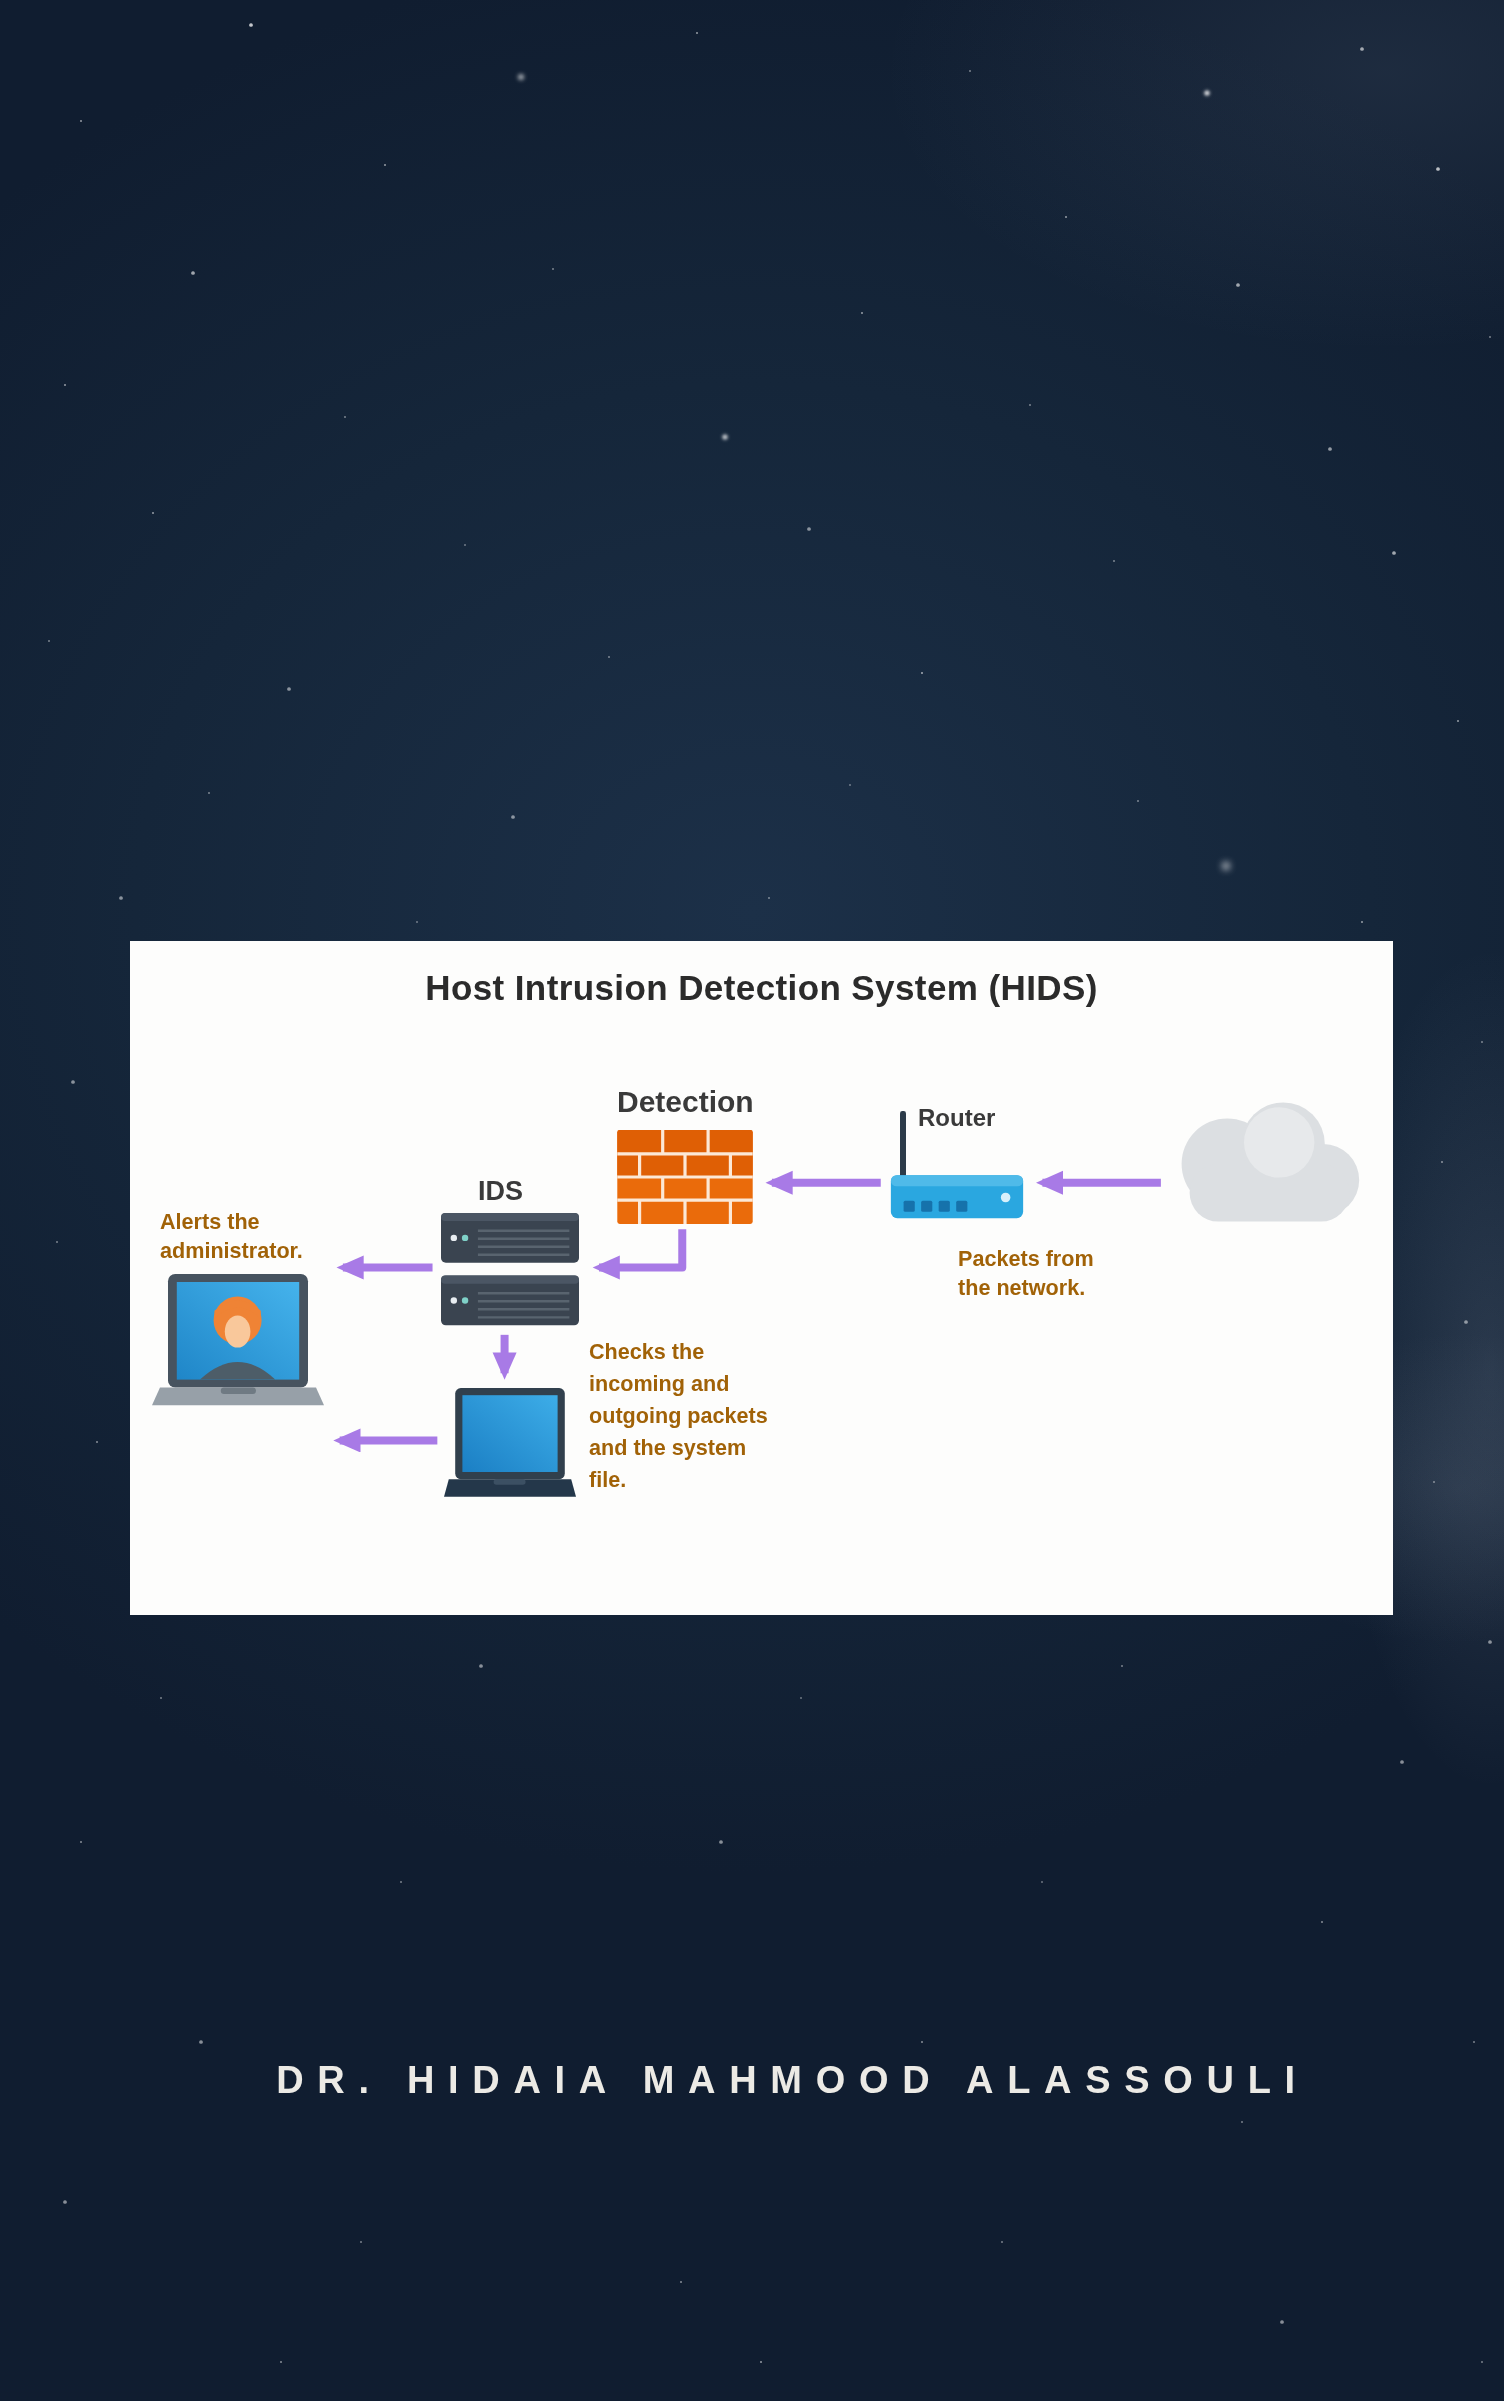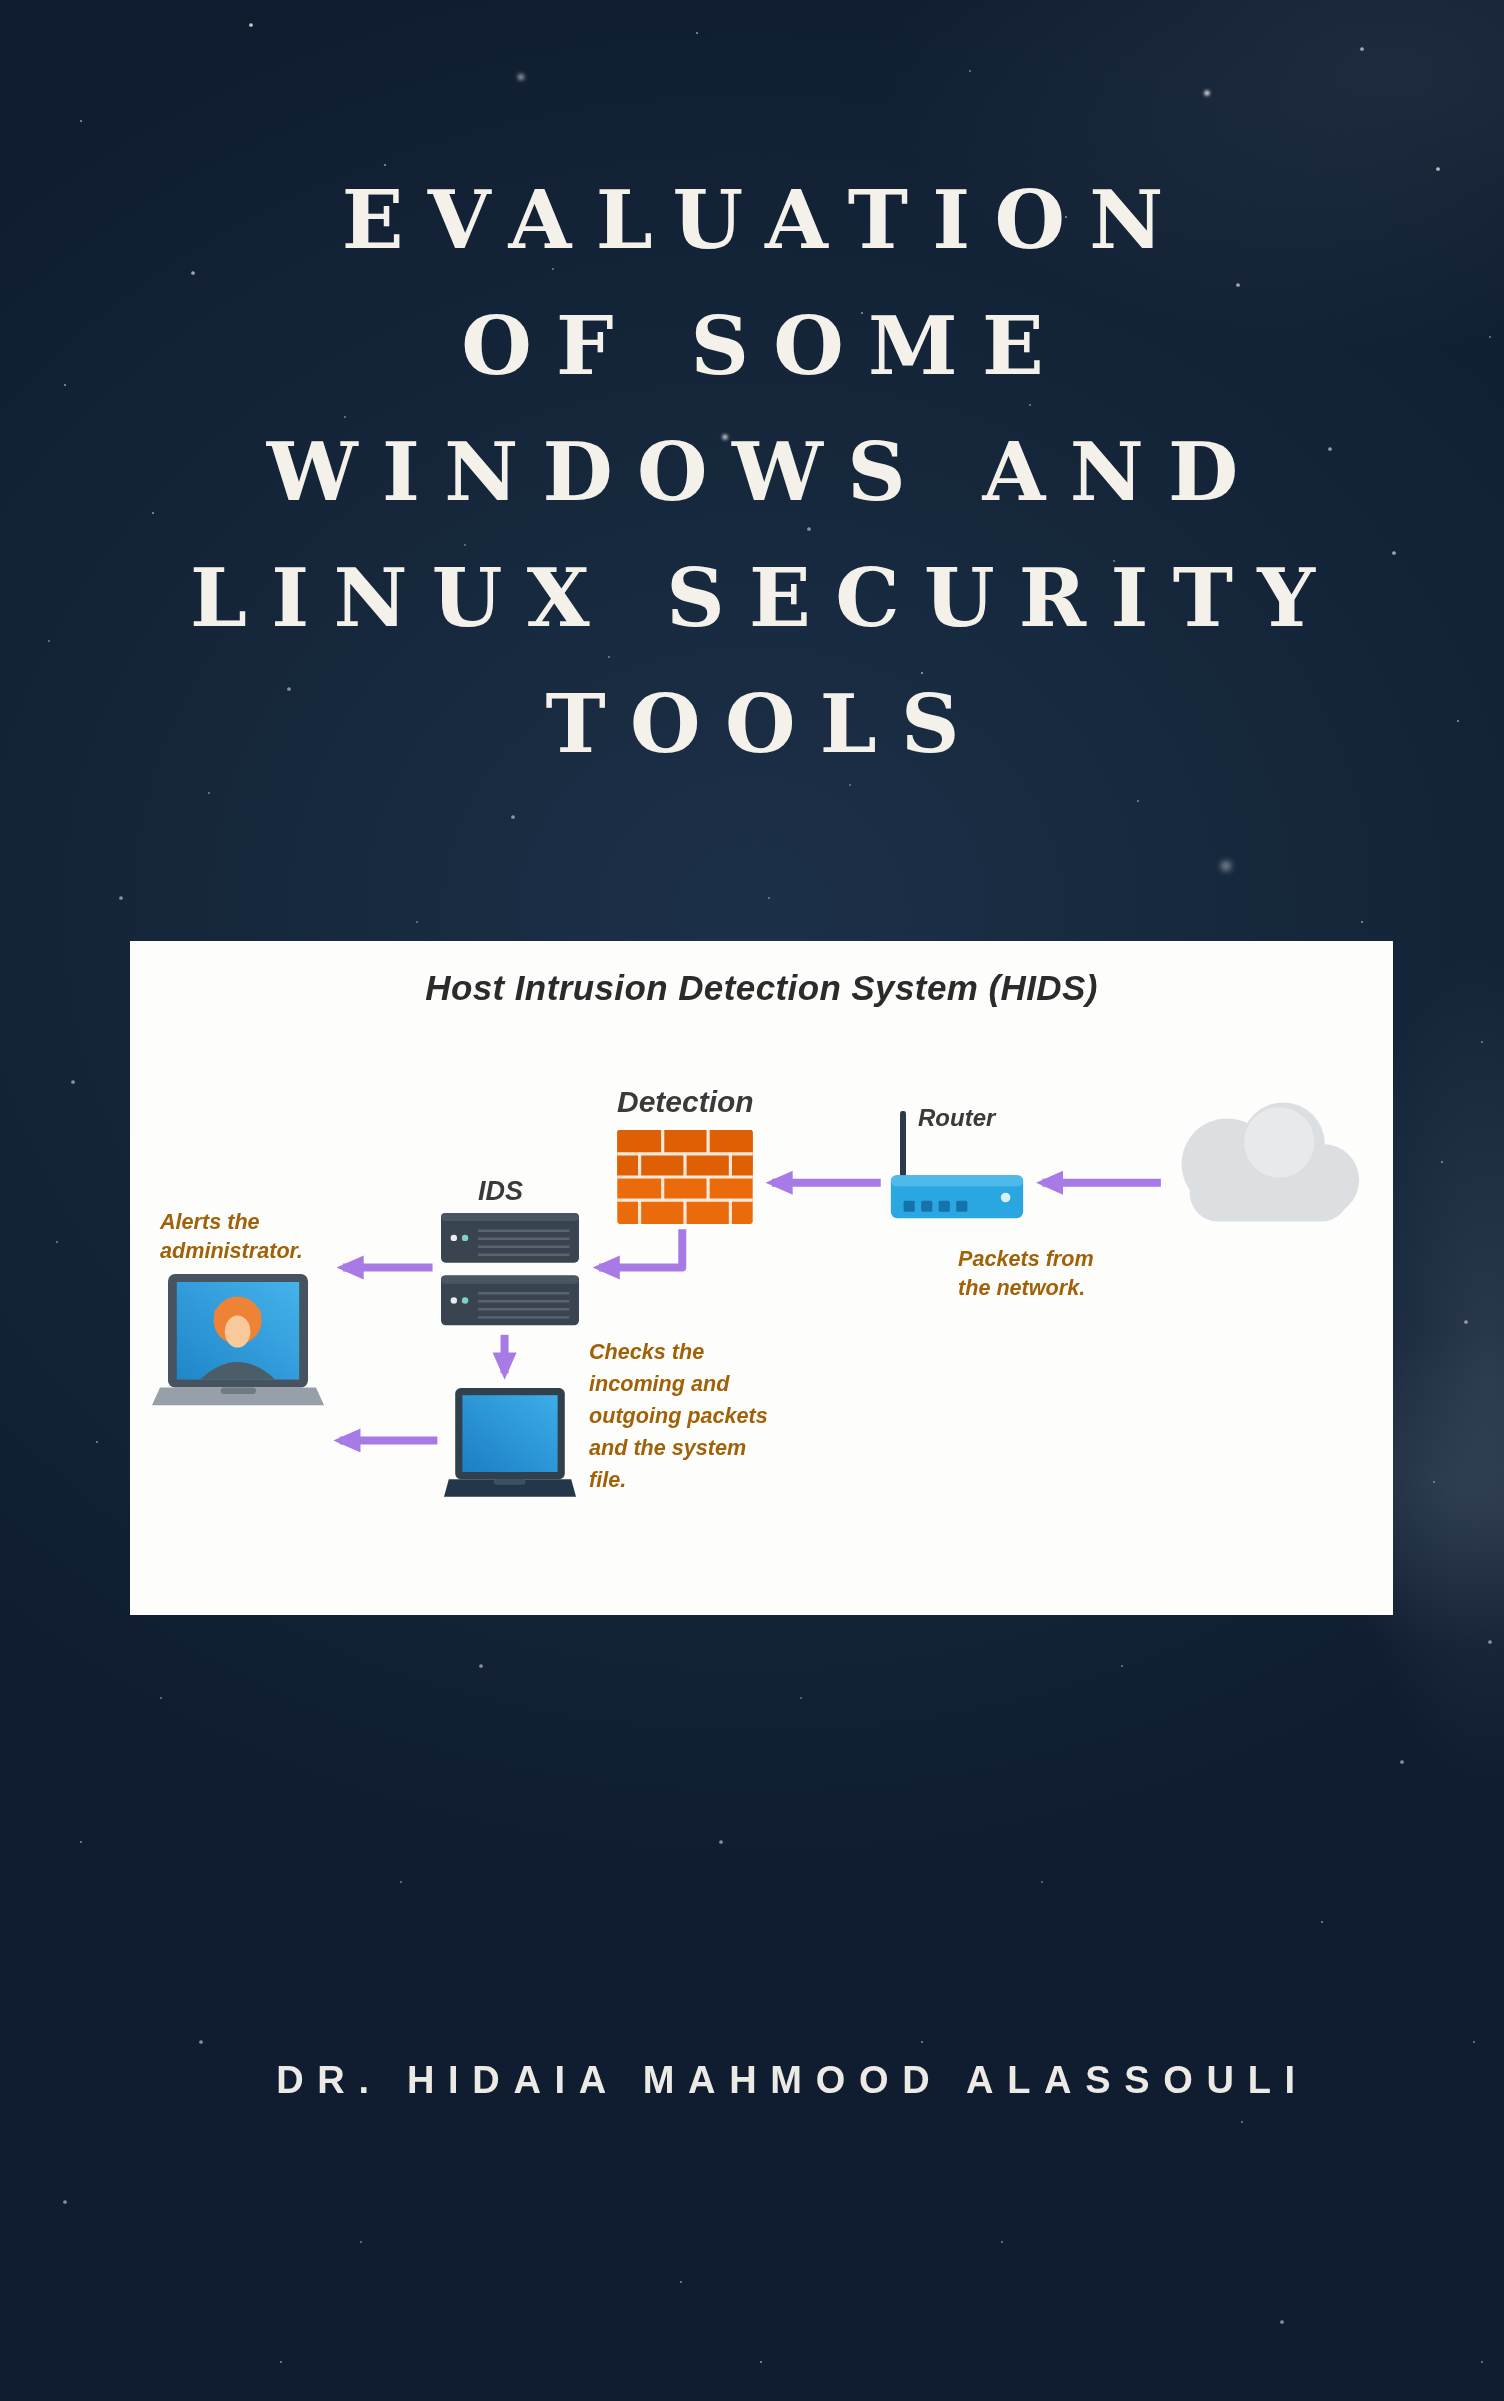--- a/index.html
+++ b/index.html
@@ -111,21 +111,20 @@
     font-weight:bold;
     font-size:38px;
     letter-spacing:0.36em;
     white-space:nowrap;
     margin-left:40px;
   }
   .panel{
     position:absolute;left:130px;top:941px;width:1263px;height:674px;
     background:#fdfdfc;
     color:#2e2e2e;
-    font-style:italic;
   }
   .diagram-title{
     position:absolute;left:0;top:27px;width:1263px;
     text-align:center;
     font-size:35px;font-weight:bold;color:#2b2b2b;
     letter-spacing:0.4px;
   }
   .node-label{position:absolute;font-weight:bold;color:#3a3a3a;}
   .lbl-firewall{left:487px;top:144px;width:136px;text-align:center;font-size:30px;}
   .lbl-router{left:788px;top:163px;font-size:24px;}
@@ -144,27 +143,20 @@
   }
   .arrows{position:absolute;left:0;top:0;width:1263px;height:674px;}
 </style>
 </head>
 <body>
 
 <div id="page">
 
   <div class="stars"></div>
 
-  <div class="title-block">
-    <div class="title-line">EVALUATION</div>
-    <div class="title-line">OF SOME</div>
-    <div class="title-line">WINDOWS AND</div>
-    <div class="title-line">LINUX SECURITY</div>
-    <div class="title-line">TOOLS</div>
-  </div>
 
   <div class="panel">
 
     <div class="diagram-title">Host Intrusion Detection System (HIDS)</div>
 
     <svg class="arrows" viewBox="0 0 1578 842" xmlns="http://www.w3.org/2000/svg">
       <defs>
         <marker id="ah" markerWidth="3.6" markerHeight="3.6" refX="2.6" refY="1.5" orient="auto">
           <path d="M0,0 L3.4,1.5 L0,3 z" fill="#a87ae6"></path>
         </marker>

